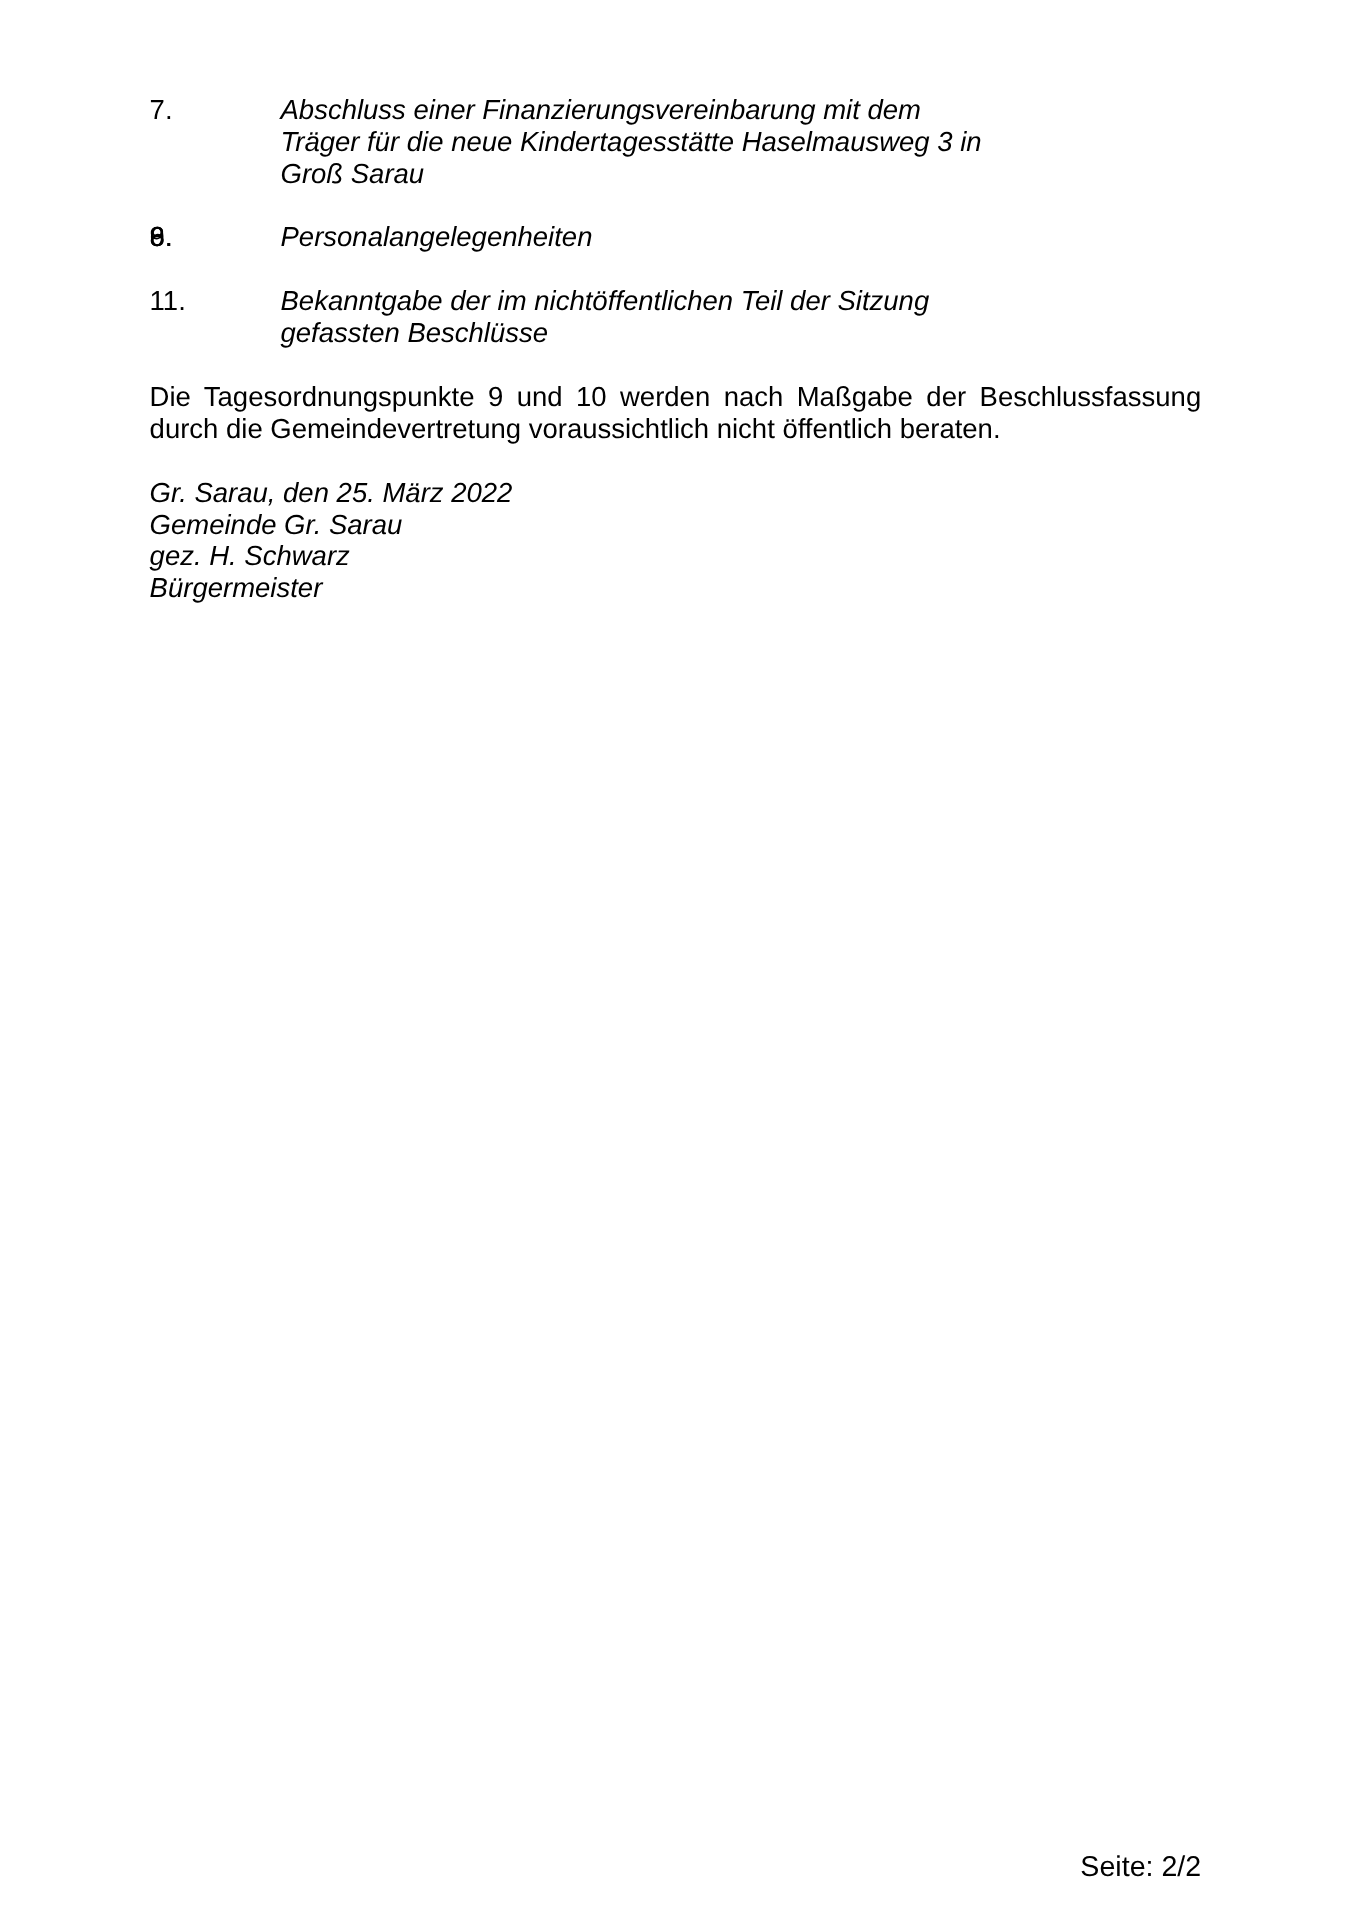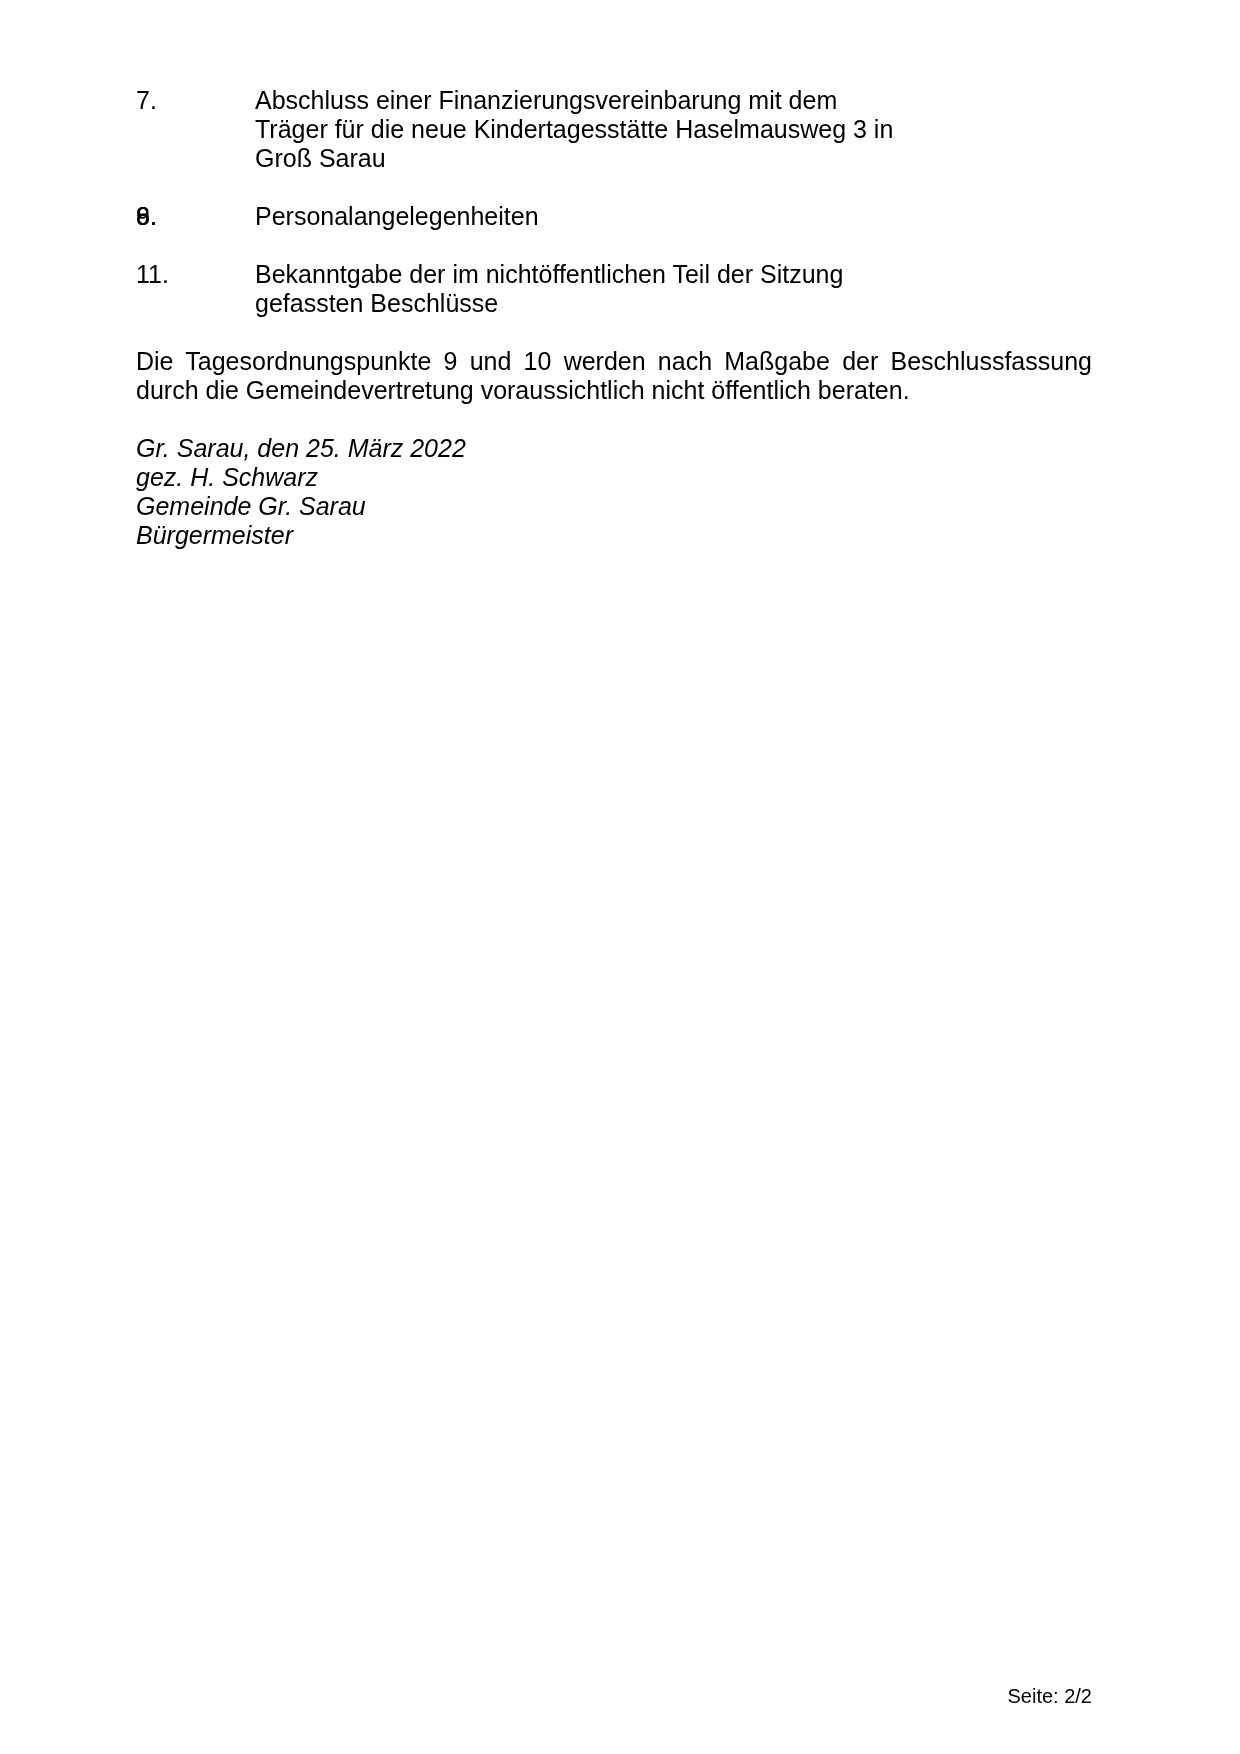--- a/index.html
+++ b/index.html
@@ -31,35 +31,36 @@
     padding-left: 119px;
     margin-bottom: 29px;
   }
   .agenda-item .num {
     position: absolute;
     left: 0;
     top: 0;
   }
   .agenda-item .line {
     display: block;
+    font-style: italic;
   }
   .note-paragraph {
     text-align: justify;
     text-align-last: left;
     margin: 0 0 29px 0;
   }
   .signature-block .line {
     display: block;
     font-style: italic;
   }
   .page-footer {
     position: absolute;
     top: 1684px;
     right: 148px;
-    font-size: 20px;
+    font-size: 26px;
     line-height: 24px;
     white-space: nowrap;
   }
 </style>
 </head>
 <body>
 
 <div class="page">
 
   <div class="content">
@@ -88,22 +89,22 @@
       <span class="num">11.</span>
       <span class="line">Bekanntgabe der im nichtöffentlichen Teil der Sitzung</span>
       <span class="line">gefassten Beschlüsse</span>
     </div>
 
 
     <p class="note-paragraph">Die Tagesordnungspunkte 9 und 10 werden nach Maßgabe der Beschlussfassung durch die Gemeindevertretung voraussichtlich nicht öffentlich beraten.</p>
 
     <div class="signature-block">
       <span class="line">Gr. Sarau, den 25. März 2022</span>
+      <span class="line">Gemeinde Gr. Sarau</span>
       <span class="line">gez. H. Schwarz</span>
-      <span class="line">Gemeinde Gr. Sarau</span>
       <span class="line">Bürgermeister</span>
     </div>
 
   </div>
 
   <div class="page-footer">Seite: 2/2</div>
 
 </div>
 
 </body></html>

